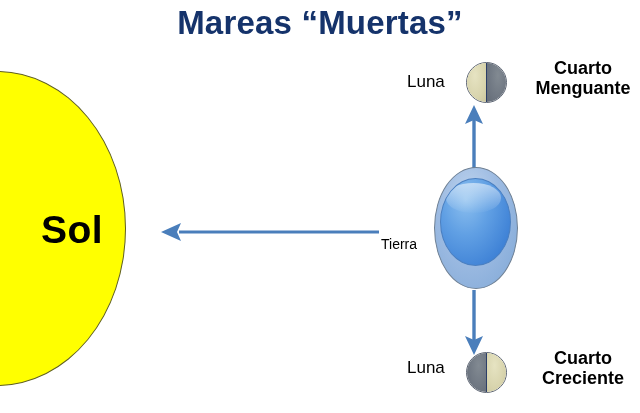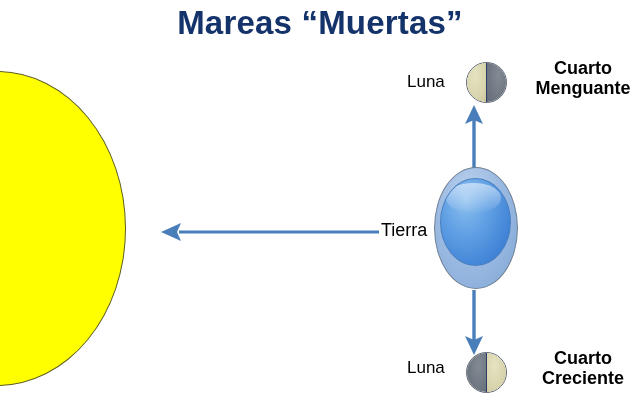--- a/index.html
+++ b/index.html
@@ -132,21 +132,21 @@
   #arrow-up { left: 462px; top: 104px; }
   #arrow-dn { left: 462px; top: 288px; }
 
   
   .label {
     position: absolute;
     font-weight: normal;
     color: #000000;
     white-space: nowrap;
   }
-  #label-tierra   { left: 381px; top: 220px; font-size: 18px; }
+  #label-tierra   { left: 381px; top: 236px; font-size: 14px; }
   #label-luna-top { left: 407px; top: 72px;  font-size: 17px; }
   #label-luna-bot { left: 407px; top: 358px; font-size: 17px; }
   .phase-label {
     position: absolute;
     font-weight: bold;
     color: #000000;
     font-size: 18px;
     line-height: 1.12;
     text-align: center;
   }
@@ -154,20 +154,21 @@
   #phase-bot { left: 523px; top: 348px; width: 120px; }
 </style>
 </head>
 <body>
 
 <div id="stage">
 
   <div id="title">Mareas “Muertas”</div>
 
   <div id="sun"></div>
+  <div id="sun-label">Sol</div>
 
   <svg id="arrow-h" class="arrow-svg" width="230" height="28">
     <line x1="24" y1="14" x2="224" y2="14" stroke="#4a7ebb" stroke-width="3.2"></line>
     <path d="M 6 14 L 26 5 L 22 14 L 26 23 Z" fill="#4a7ebb"></path>
   </svg>
 
   <svg id="arrow-up" class="arrow-svg" width="24" height="70">
     <line x1="12" y1="66" x2="12" y2="14" stroke="#4a7ebb" stroke-width="3.4"></line>
     <path d="M 12 1 L 21 20 L 12 16 L 3 20 Z" fill="#4a7ebb"></path>
   </svg>

